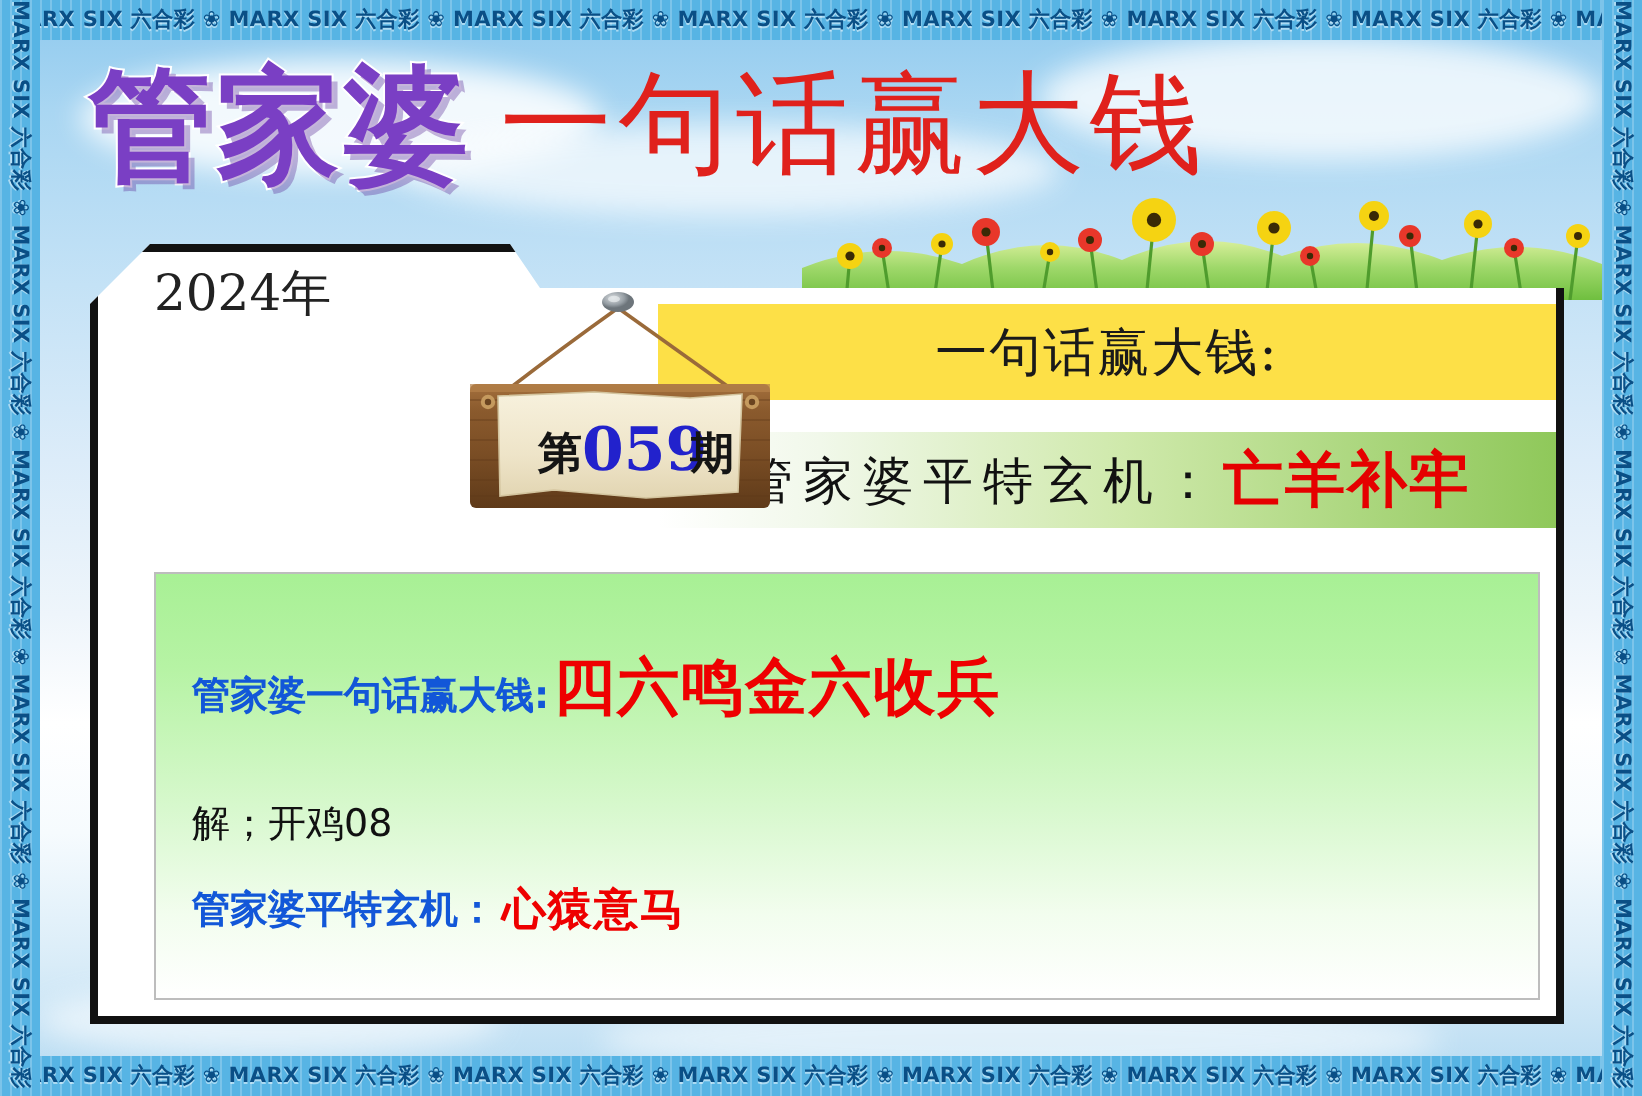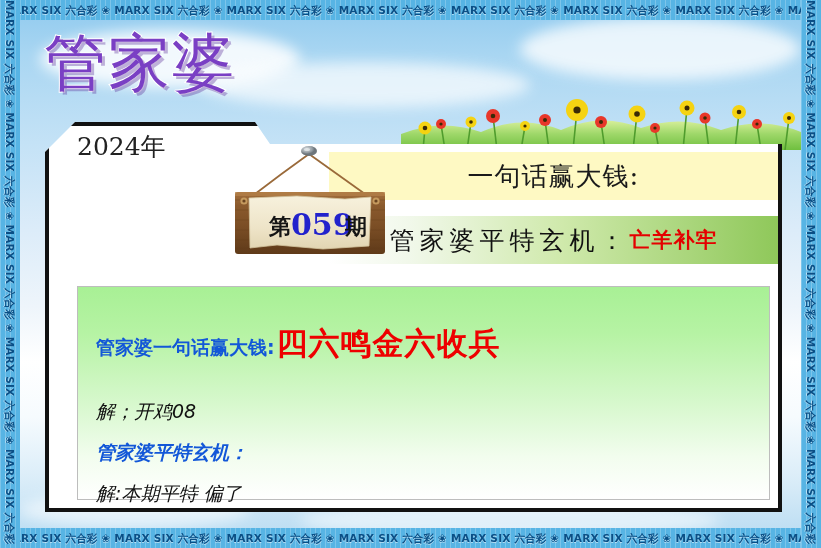--- a/index.html
+++ b/index.html
@@ -54,21 +54,21 @@
     position:absolute; transform-origin:0 0;
   }
   .brd-left .brd-inner  { transform:rotate(90deg); top:0; left:20px; width:548px; }
   .brd-right .brd-inner { transform:rotate(90deg); top:0; left:20px; width:548px; }
   .brd-top .brd-inner, .brd-bottom .brd-inner { padding-left:2px; }
 
   
   .headline { position:absolute; left:44px; top:32px; z-index:12;
               display:flex; align-items:flex-end; gap:14px; }
   .hl-a {
-    font-size:62px; font-weight:normal; color:#7a3fc4;
+    font-size:62px; font-weight:bold; color:#7a3fc4;
     font-family:"DejaVu Sans","Liberation Sans",sans-serif;
     letter-spacing:2px; line-height:1;
     -webkit-text-stroke:2px #ffffff;
     paint-order:stroke fill;
     text-shadow:3px 3px 0 rgba(90,40,150,.35);
   }
   .hl-b {
     font-size:56px; color:#e0211c; line-height:1; letter-spacing:3px;
     font-family:"DejaVu Serif","Liberation Serif",serif;
     padding-bottom:3px;
@@ -87,21 +87,21 @@
 
   .year {
     position:absolute; left:28px; top:4px; z-index:16;
     font-size:25px; color:#222;
     font-family:"DejaVu Serif","Liberation Serif",serif;
   }
 
   
   .box-yellow {
     position:absolute; left:280px; top:26px; right:0; height:48px;
-    background:#fef9c3;
+    background:#fde047;
     display:flex; align-items:center; justify-content:center;
   }
   .box-yellow .lbl {
     font-size:26px; color:#1a1a1a; letter-spacing:1px;
     font-family:"DejaVu Serif","Liberation Serif",serif;
   }
   .box-yellow .ans {
     font-size:28px; font-weight:bold; color:#e50000; letter-spacing:0px;
     font-family:"DejaVu Sans","Liberation Sans",sans-serif;
   }
@@ -109,21 +109,21 @@
   .box-green {
     position:absolute; left:280px; top:90px; right:0; height:48px;
     background:linear-gradient(to right,#ffffff 0%,#f1f8ea 18%,#cfe9ab 52%,#8fc85a 100%);
     display:flex; align-items:center; justify-content:center;
   }
   .box-green .lbl {
     font-size:25px; color:#111; letter-spacing:5px;
     font-family:"DejaVu Serif","Liberation Serif",serif;
   }
   .box-green .ans {
-    font-size:21px; font-weight:bold; color:#e50000; letter-spacing:1px;
+    font-size:30px; font-weight:bold; color:#e50000; letter-spacing:1px;
     font-family:Liberation Sans, sans-serif;
   }
 
   
   .hang { position:absolute; left:170px; top:16px; width:180px; height:130px; z-index:18; }
 
   
   .panel {
     position:absolute; left:8px; top:160px; right:8px; bottom:8px;
     border:1px solid #bdbdbd;
@@ -134,21 +134,21 @@
   .p-line1 { display:flex; align-items:baseline; gap:2px; margin-bottom:34px; }
   .p-line1 .k {
     font-size:19px; font-weight:bold; color:#1257d8;
     font-family:"DejaVu Sans","Liberation Sans",sans-serif;
   }
   .p-line1 .v {
     font-size:31px; font-weight:bold; color:#ee0000; letter-spacing:1px;
     font-family:"DejaVu Sans","Liberation Sans",sans-serif;
     text-align:center;
   }
-  .p-line { margin-bottom:15px; display:flex; align-items:center; gap:3px;font-style:italic; }
+  .p-line { margin-bottom:15px; display:flex; align-items:center; gap:3px; }
   .p-line .plain {
     font-size:19px; color:#111;
     font-family:"DejaVu Sans","Liberation Sans",sans-serif;
   }
   .p-line .k2 {
     font-size:19px; font-weight:bold; color:#1257d8;
     font-family:"DejaVu Sans","Liberation Sans",sans-serif;
   }
   .p-line .v2 {
     font-size:22px; font-weight:bold; color:#ee0000; letter-spacing:1px;
@@ -163,20 +163,21 @@
   <div class="cloud c1"></div>
   <div class="cloud c2"></div>
   <div class="cloud c3"></div>
   <div class="cloud c4"></div>
   <div class="cloud c5"></div>
   <div class="cloud c6"></div>
   <div class="cloud c7"></div>
 
   <div class="headline">
     <span class="hl-a">管家婆</span>
+    <span class="hl-b">一句话赢大钱</span>
   </div>
 
   <div class="flowers">
     <svg width="400" height="66" viewBox="0 0 400 66">
       <defs>
         <linearGradient id="grassg" x1="0" y1="0" x2="0" y2="1">
           <stop offset="0%" stop-color="#d8ef9a"></stop>
           <stop offset="45%" stop-color="#9fd86a"></stop>
           <stop offset="100%" stop-color="#6fbf3f"></stop>
         </linearGradient>
@@ -337,25 +338,23 @@
           <span class="k">管家婆一句话赢大钱:</span>
           <span class="v">四六鸣金六收兵</span>
         </div>
 
         <div class="p-line">
           <span class="plain">解；开鸡08</span>
         </div>
 
         <div class="p-line">
           <span class="k2">管家婆平特玄机：</span>
+          <span class="v2">心猿意马</span>
         </div>
 
-        <div class="p-line">
-          <span class="plain">解:本期平特  偏了</span>
-        </div>
 
       </div>
     </div>
   </div>
 
   <div class="brd brd-top">
     <div class="brd-inner">MARX SIX 六合彩 ❀ MARX SIX 六合彩 ❀ MARX SIX 六合彩 ❀ MARX SIX 六合彩 ❀ MARX SIX 六合彩 ❀ MARX SIX 六合彩 ❀ MARX SIX 六合彩 ❀ MARX SIX 六合彩 ❀ MARX SIX 六合彩 ❀ MARX SIX 六合彩 ❀ MARX SIX 六合彩 ❀ MARX SIX 六合彩 ❀</div>
   </div>
   <div class="brd brd-bottom">
     <div class="brd-inner">MARX SIX 六合彩 ❀ MARX SIX 六合彩 ❀ MARX SIX 六合彩 ❀ MARX SIX 六合彩 ❀ MARX SIX 六合彩 ❀ MARX SIX 六合彩 ❀ MARX SIX 六合彩 ❀ MARX SIX 六合彩 ❀ MARX SIX 六合彩 ❀ MARX SIX 六合彩 ❀ MARX SIX 六合彩 ❀ MARX SIX 六合彩 ❀</div>

